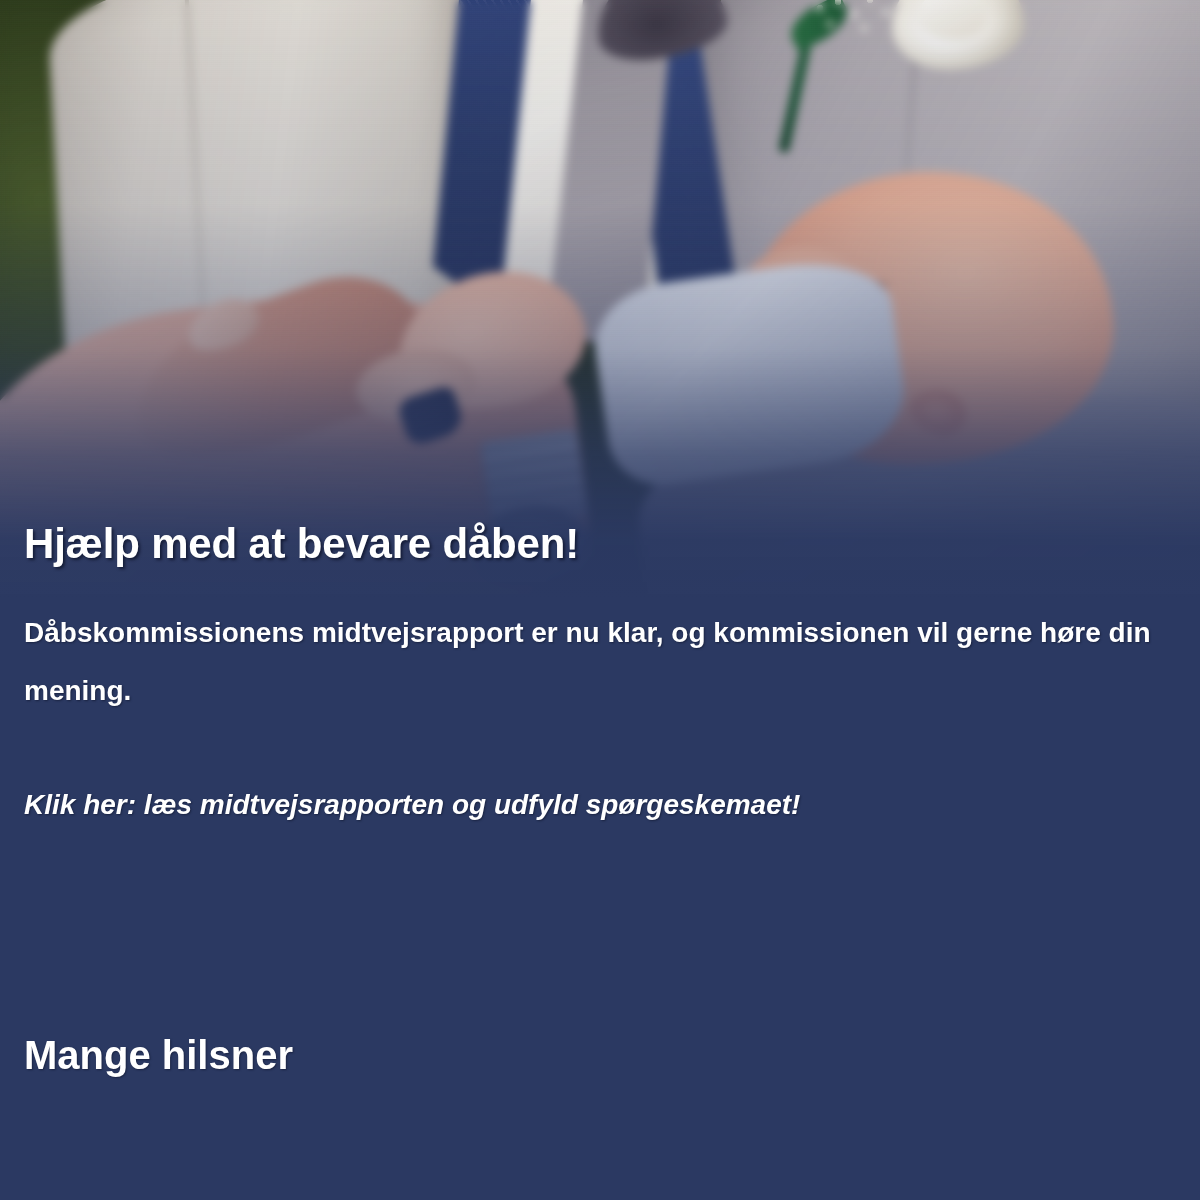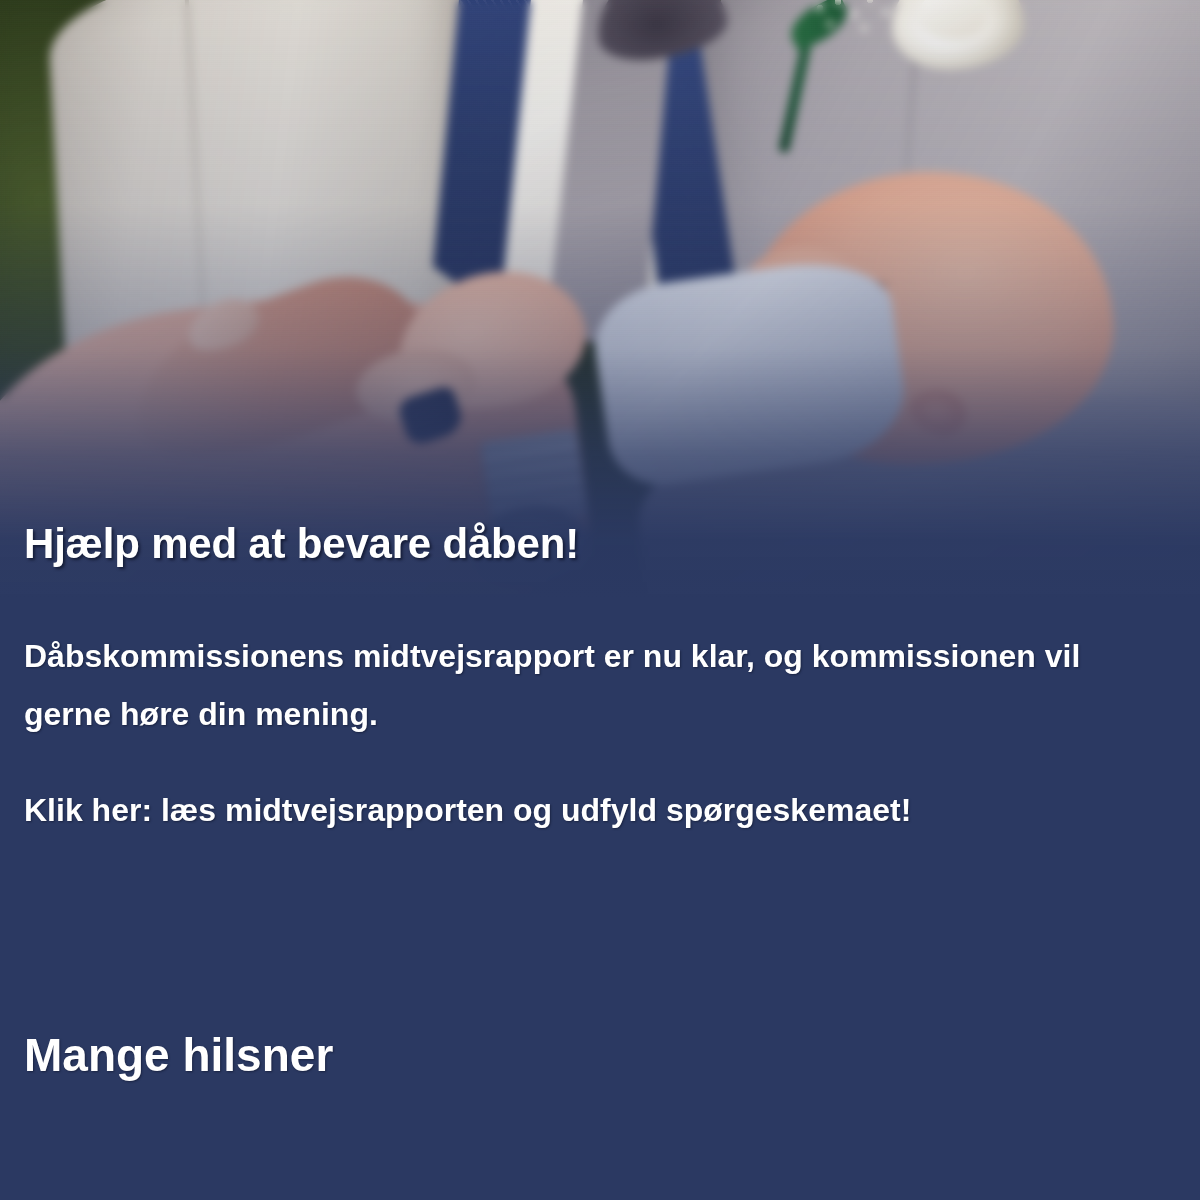--- a/index.html
+++ b/index.html
@@ -415,39 +415,39 @@
     font-weight: bold;
     line-height: 1.18;
     letter-spacing: -0.2px;
     text-shadow: 2px 2px 3px rgba(12,18,40,.75);
     white-space: nowrap;
   }
 
   .body-block {
     position: absolute;
     left: 24px;
-    top: 627px;
+    top: 604px;
     width: 1150px;
-    font-size: 32px;
+    font-size: 28px;
     font-weight: bold;
     line-height: 58px;
     text-shadow: 1px 1px 2px rgba(12,18,40,.55);
   }
 
   .para { margin: 0; }
-  .para + .para { margin-top: 38px; }
+  .para + .para { margin-top: 56px; font-style: italic; }
 
   .link-strong { font-weight: bold; }
   .link-rest   { font-weight: bold; }
 
   .signature {
     position: absolute;
     left: 24px;
     top: 1026px;
-    font-size: 46px;
+    font-size: 40px;
     font-weight: bold;
     line-height: 58px;
     text-shadow: 1px 1px 2px rgba(12,18,40,.55);
   }
   .sig-line { margin: 0; }
 </style>
 </head>
 <body>
 
 <div class="poster">

